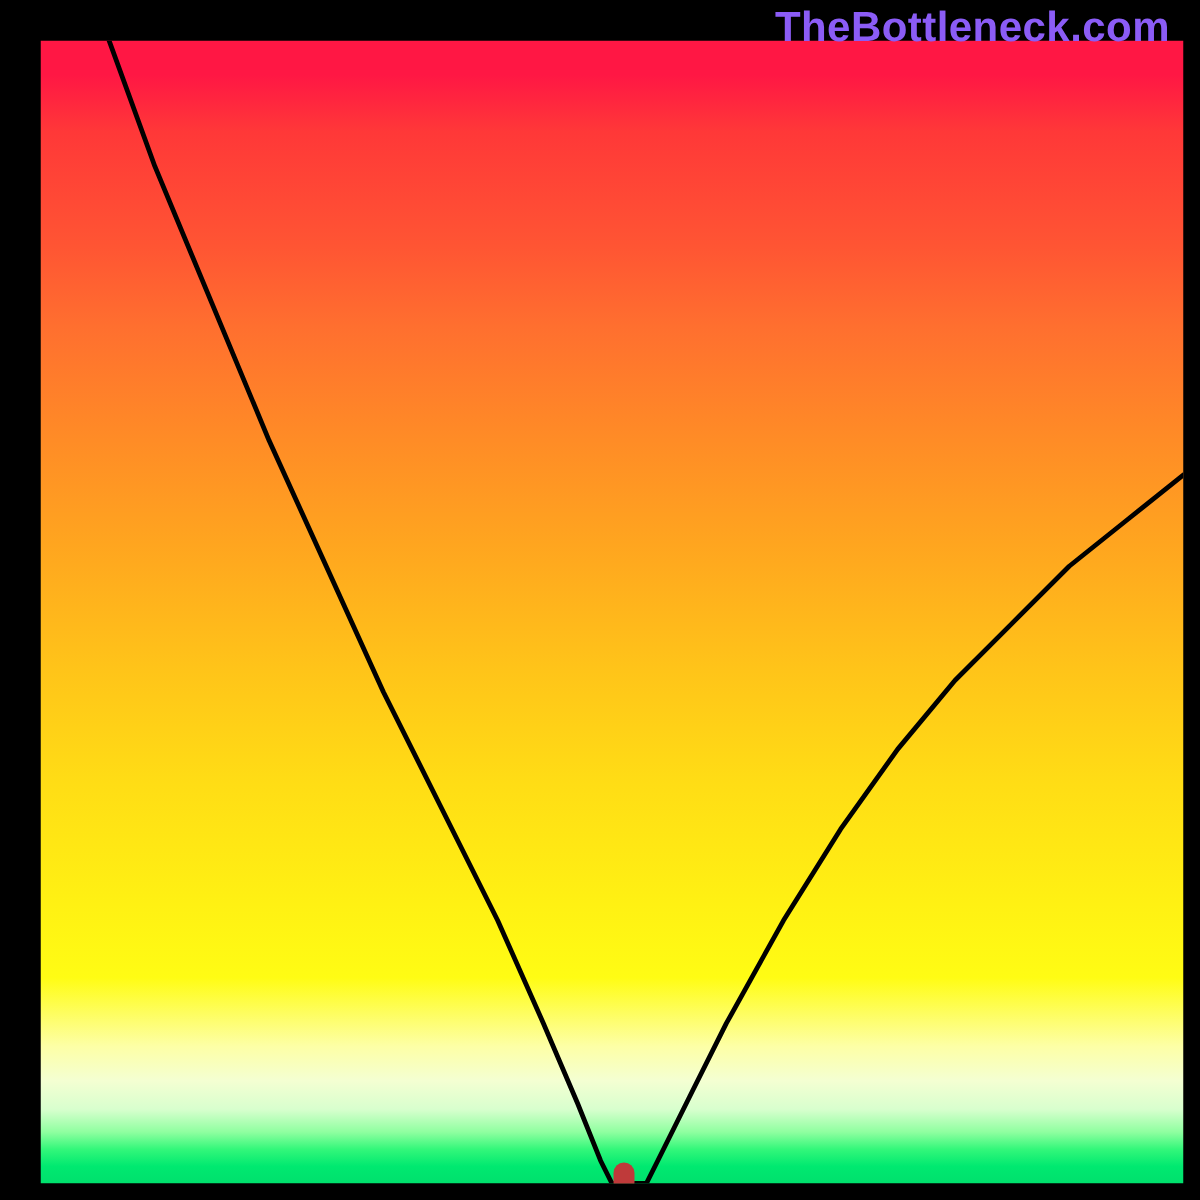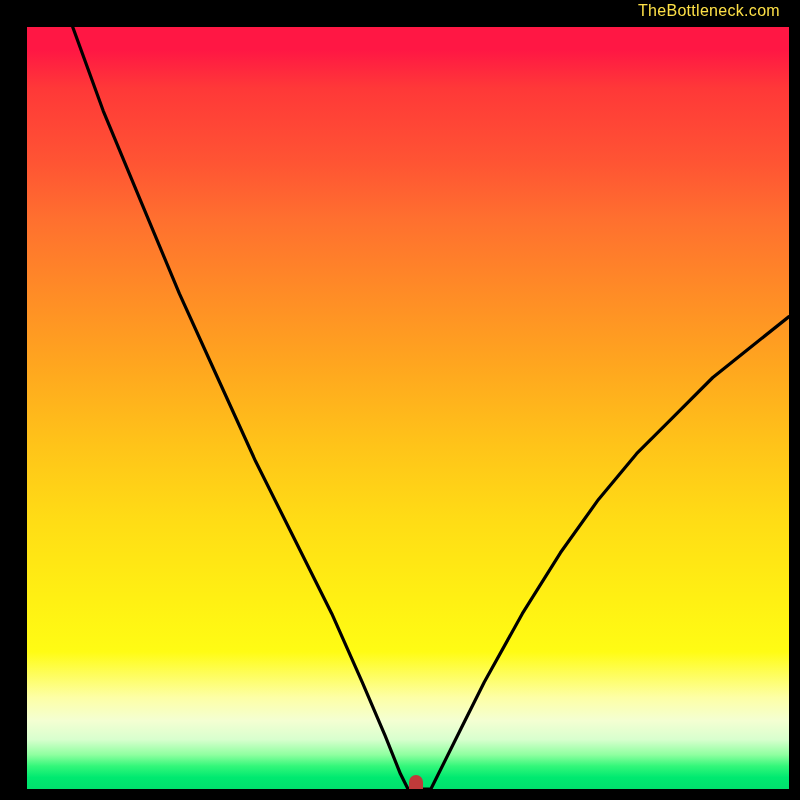--- a/index.html
+++ b/index.html
@@ -48,23 +48,23 @@
       #8fffa0 95.5%,
       #33f77a 97%,
       #00e970 98.5%,
       #00e06d 100%
     );
   }
   .watermark {
     position: absolute;
     right: 20px;
     top: 2px;
-    color: #fde047;
-    font-size: 16px;
-    font-weight: 400;
+    color: #8b5cf6;
+    font-size: 28px;
+    font-weight: 700;
     letter-spacing: 0.3px;
   }
   svg.curve {
     position: absolute;
     inset: 0;
   }
   .marker {
     position: absolute;
     width: 14px;
     height: 20px;

